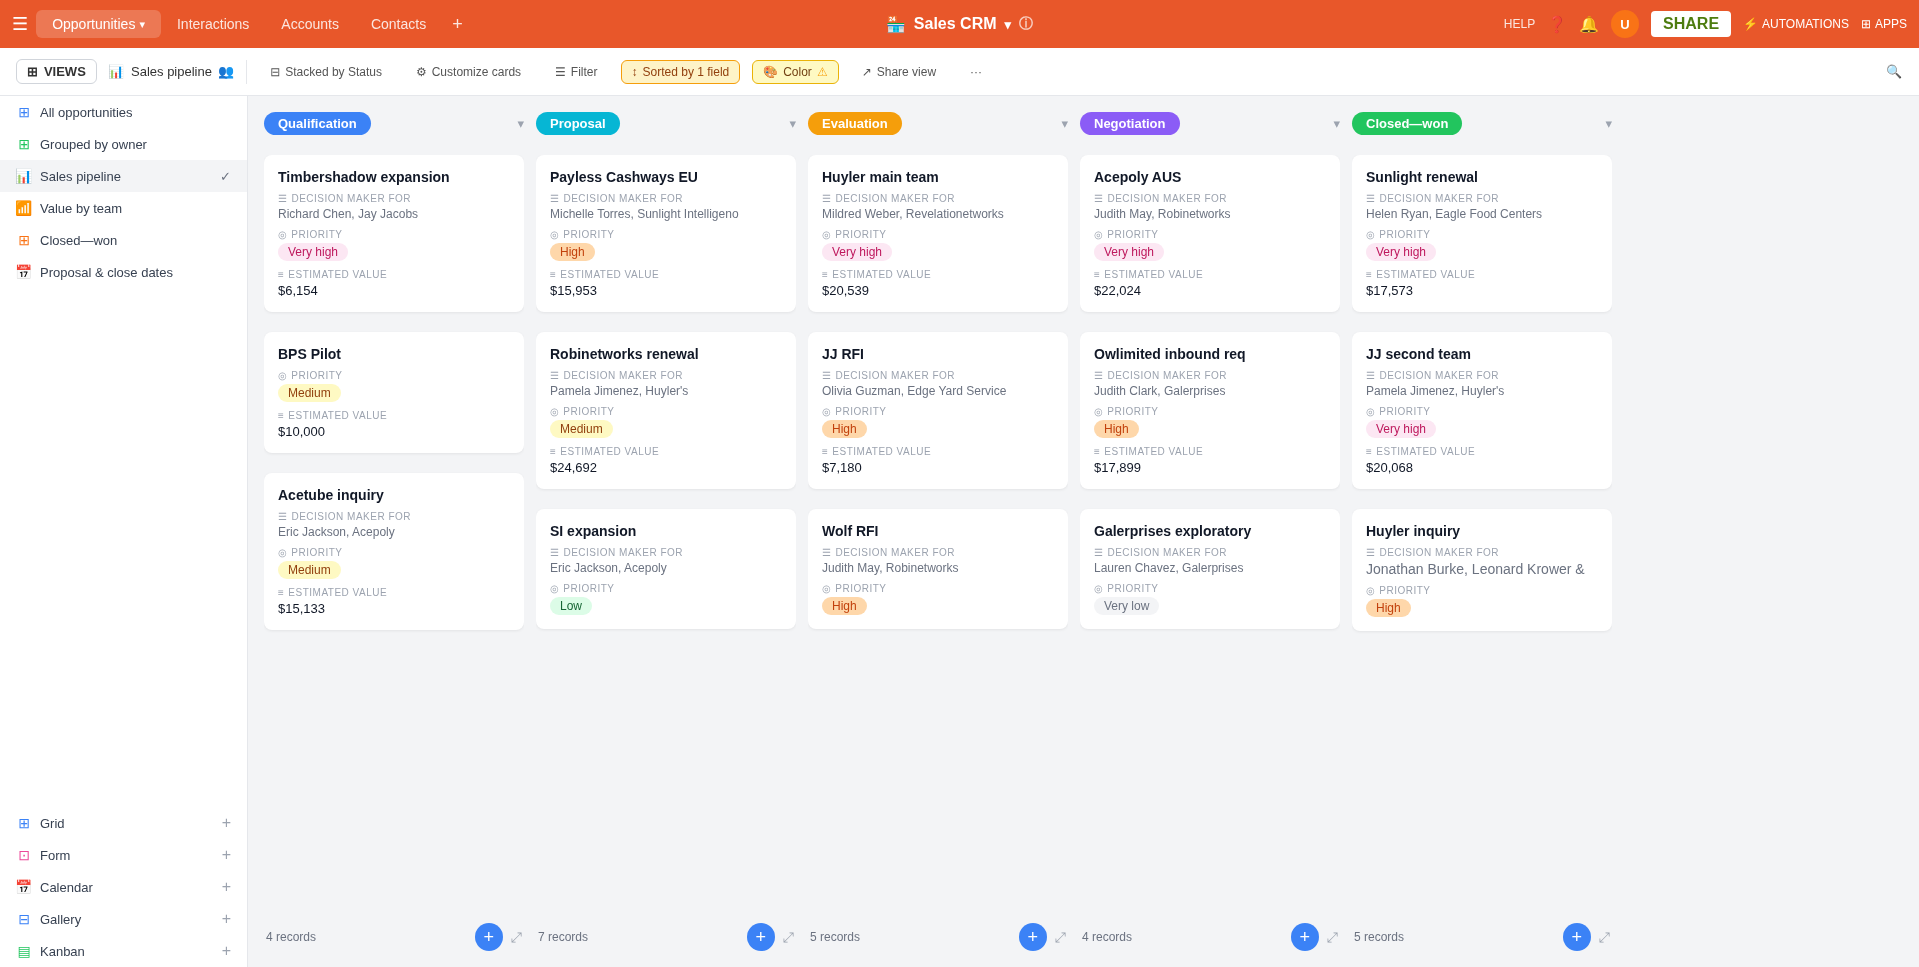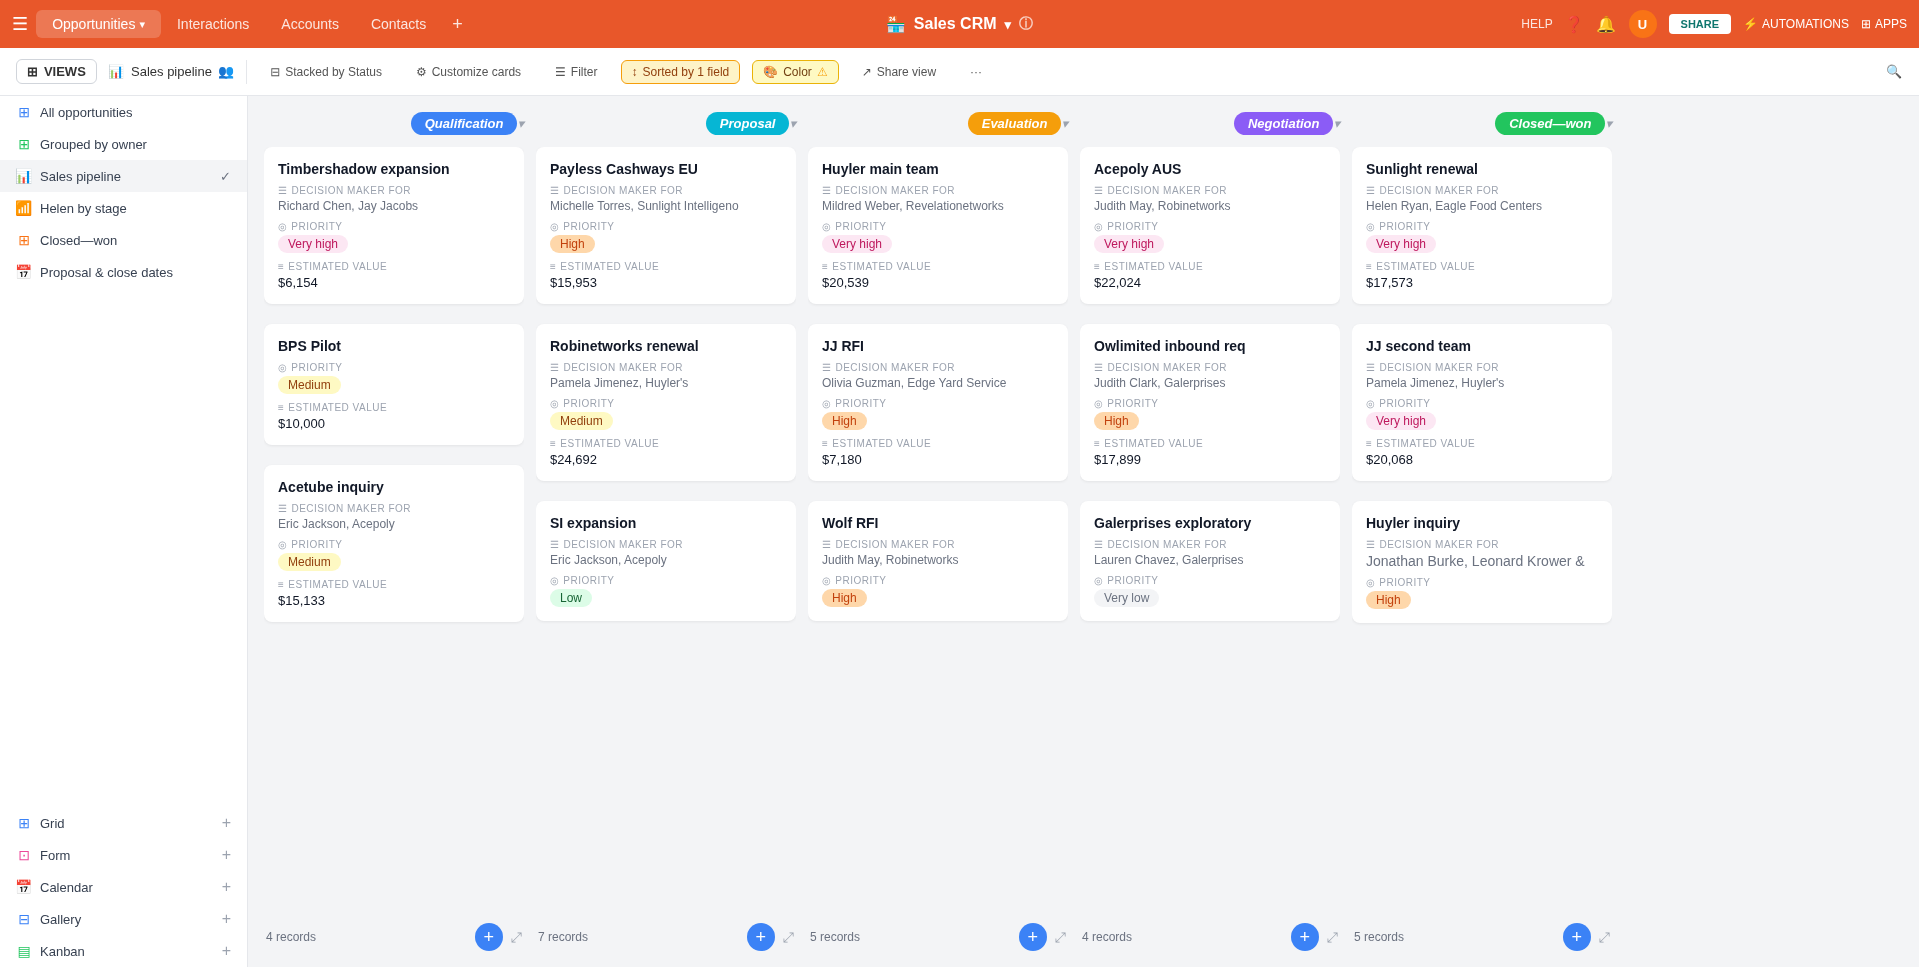--- a/index.html
+++ b/index.html
@@ -44,26 +44,26 @@
     }
     .nav-tab.active {
       background: rgba(255,255,255,0.2);
       color: white;
       display: flex;
       align-items: center;
       gap: 4px;
     }
     .btn-share {
       background: white;
-      color: #0f766e;
+      color: #4d7c0f;
       border: none;
       border-radius: 4px;
       padding: 4px 12px;
       font-weight: 600;
-      font-size: 11px;
+      font-size: 16px;
       cursor: pointer;
       text-align: right;
     }
     .btn-automations, .btn-apps {
       color: white;
       font-size: 12px;
       cursor: pointer;
       display: flex;
       align-items: center;
       gap: 4px;
@@ -190,23 +190,22 @@
     .board-column {
       width: 260px;
       flex-shrink: 0;
       display: flex;
       flex-direction: column;
       height: 100%;
     }
     .column-header {
       display: flex;
       align-items: center;
-      justify-content: flex-end;
-      margin-bottom: 12px;
-      font-style: italic;
+      justify-content: space-between;
+      margin-bottom: 20px;
     }
     .stage-badge {
       border-radius: 20px;
       padding: 4px 14px;
       font-size: 13px;
       font-weight: 600;
       color: white;
     }
     .stage-qualification { background: #3b82f6; }
     .stage-proposal { background: #06b6d4; }
@@ -413,21 +412,21 @@
       <span class="sidebar-icon icon-green">⊞</span>
       <span>Grouped by owner</span>
     </div>
     <div class="sidebar-item active">
       <span class="sidebar-icon icon-green">📊</span>
       <span>Sales pipeline</span>
       <span class="check">✓</span>
     </div>
     <div class="sidebar-item">
       <span class="sidebar-icon icon-green">📶</span>
-      <span>Helen by stage</span>
+      <span>Value by team</span>
     </div>
     <div class="sidebar-item">
       <span class="sidebar-icon icon-orange">⊞</span>
       <span>Closed—won</span>
     </div>
     <div class="sidebar-item">
       <span class="sidebar-icon icon-red">📅</span>
       <span>Proposal &amp; close dates</span>
     </div>
 

